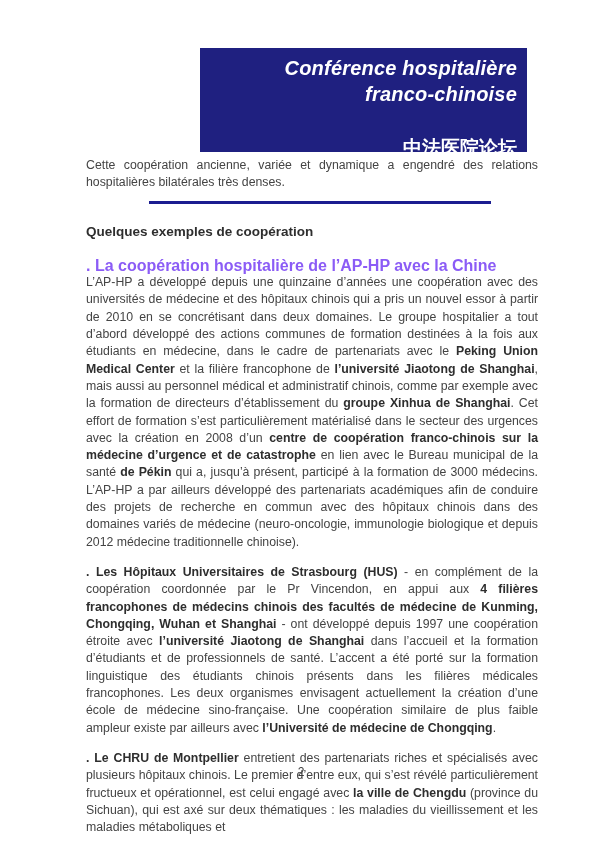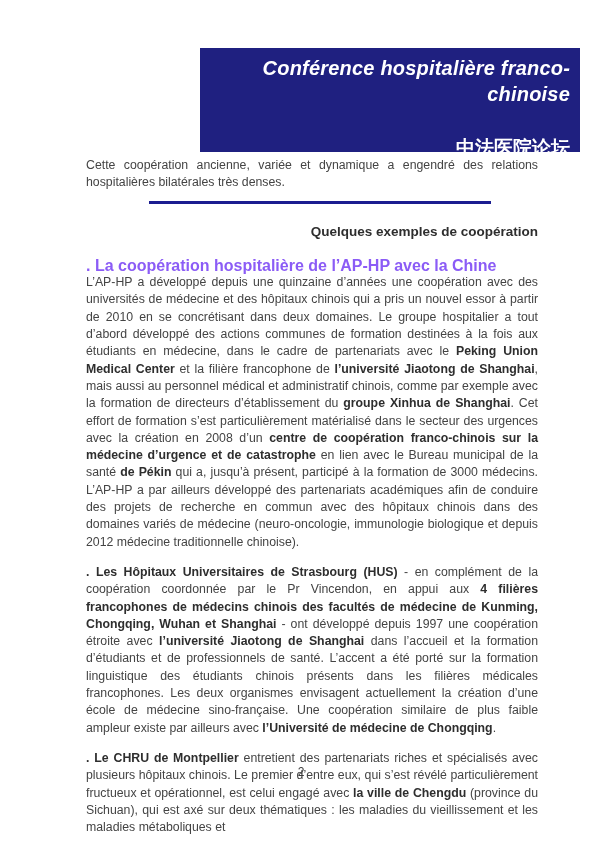--- a/index.html
+++ b/index.html
@@ -14,21 +14,21 @@
     background:#ffffff;
     overflow:hidden;
     color:#444444;
     font-size:12.3px;
     line-height:17.3px;
   }
   
   .band{
     position:absolute;
     top:48px;left:200px;
-    width:380px;height:104px;
+    width:327px;height:104px;
     box-sizing:border-box;
     background:#1f2080;
     color:#ffffff;
     text-align:right;
     padding:7px 10px 0 10px;
   }
   .band-title{
     font-size:20px;
     font-weight:bold;
     font-style:italic;
@@ -62,21 +62,21 @@
   .content p{margin:0;}
   b{font-weight:bold;color:#2e2e2e;}
   .intro{margin:0;}
   .divider{
     height:3px;
     width:342px;
     background:#1b1d90;
     margin:9px 0 0 63px;
   }
   .section-heading{
-    text-align:right;
+    text-align:left;
     font-weight:bold;
     color:#2e2e2e;
     font-size:13.5px;
     margin-top:19px;
   }
   .sub-heading{
     font-weight:bold;
     color:#8b5cf6;
     text-align:left;
     margin-top:17px;

